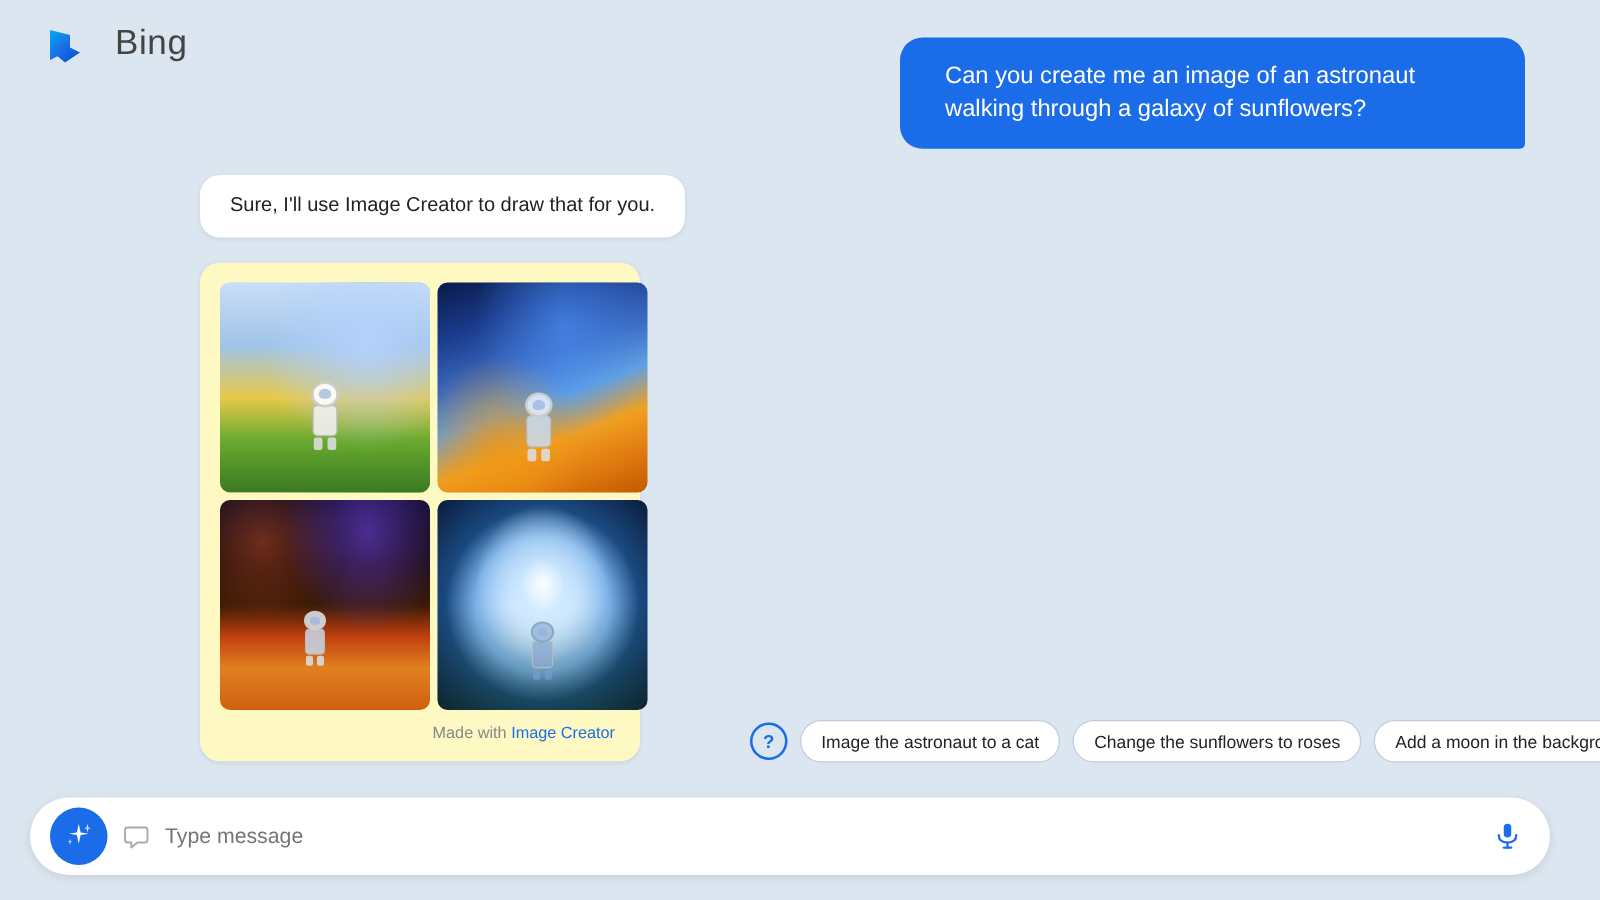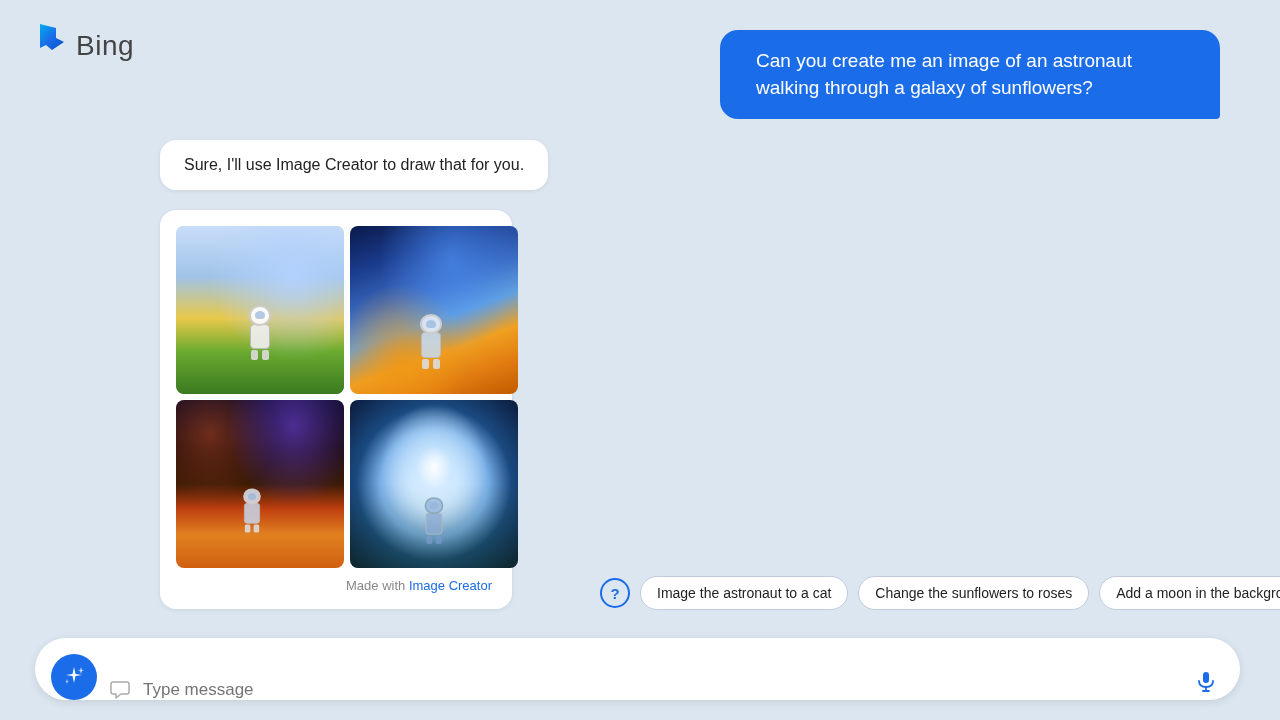--- a/index.html
+++ b/index.html
@@ -17,22 +17,22 @@
     .header {
       display: flex;
       align-items: center;
       padding: 18px 30px;
       position: absolute;
       top: 0; left: 0;
     }
 
     .bing-logo {
       display: flex;
-      align-items: flex-end;
-      gap: 2px;
+      align-items: flex-start;
+      gap: 18px;
     }
 
     .bing-logo-icon {
       width: 44px;
       height: 44px;
     }
 
     .bing-logo-text {
       font-size: 28px;
       font-weight: 300;
@@ -66,21 +66,21 @@
       font-size: 16px;
       color: #222;
       box-shadow: 0 1px 4px rgba(0,0,0,0.08);
     }
 
     
     .image-grid-container {
       position: absolute;
       top: 210px;
       left: 160px;
-      background: #ffffff;
+      background: #fef9c3;
       border-radius: 16px;
       padding: 16px;
       box-shadow: 0 1px 4px rgba(0,0,0,0.08);
       width: 352px;
     }
 
     .image-grid {
       display: grid;
       grid-template-columns: 1fr 1fr;
       gap: 6px;
@@ -246,27 +246,27 @@
       color: #222;
       cursor: pointer;
       white-space: nowrap;
       transition: background 0.15s;
     }
 
     
     .input-bar {
       position: absolute;
       bottom: 20px;
-      left: 35px;
+      left: 24px;
       right: 40px;
       height: 62px;
       background: white;
       border-radius: 32px;
       display: flex;
-      align-items: flex-end;
+      align-items: center;
       padding: 0 16px;
       box-shadow: 0 2px 8px rgba(0,0,0,0.1);
       gap: 12px;
     }
 
     .magic-btn {
       width: 46px;
       height: 46px;
       background: #1b6ce8;
       border-radius: 50%;

